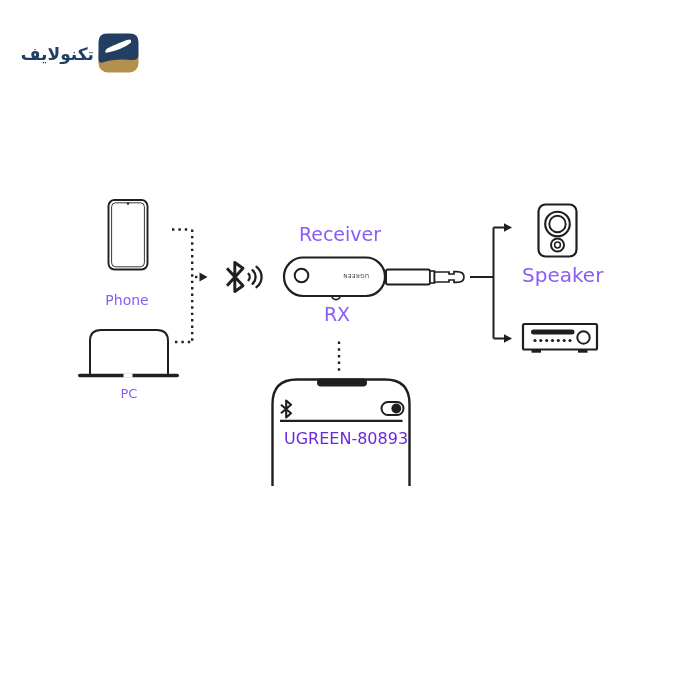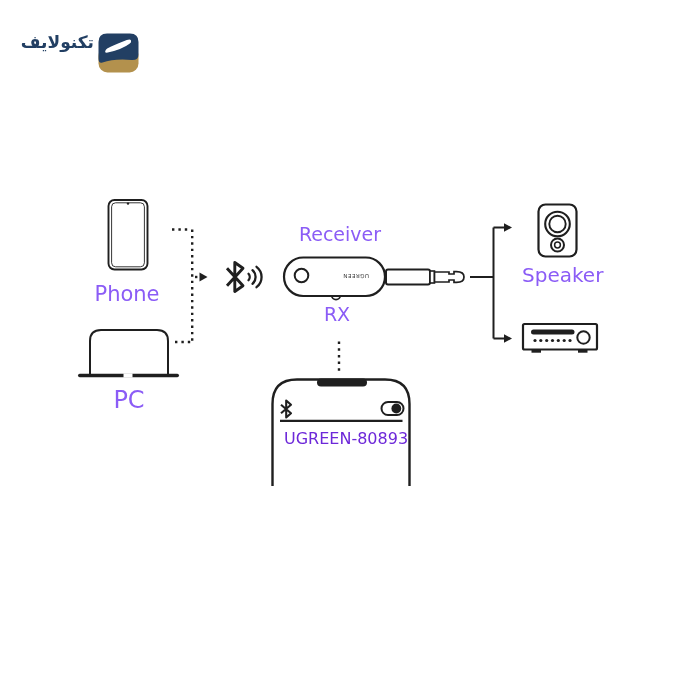--- a/index.html
+++ b/index.html
@@ -5,30 +5,30 @@
   html,body{margin:0;padding:0;background:#fff;}
   .canvas{
     position:relative;width:686px;height:686px;background:#ffffff;overflow:hidden;
     font-family:"DejaVu Sans","Liberation Sans",sans-serif;
   }
   .art{position:absolute;left:0;top:0;}
   .label{
     position:absolute;color:#8b5cf6;text-align:center;white-space:nowrap;
     font-family:"DejaVu Sans","Liberation Sans",sans-serif;
   }
-  .label-phone{left:88px;top:282px;width:78px;font-size:21px;}
-  .label-pc{left:97px;top:386px;width:64px;font-size:24px;}
+  .label-phone{left:88px;top:292px;width:78px;font-size:14px;}
+  .label-pc{left:97px;top:386px;width:64px;font-size:13px;}
   .label-receiver{left:295px;top:223px;width:90px;font-size:19px;}
   .label-rx{left:317px;top:303px;width:40px;font-size:19px;}
   .label-speaker{left:522px;top:263px;width:78px;font-size:20px;}
   .label-amplifier{left:514px;top:352px;width:92px;font-size:20px;}
   .label-pairing{left:284px;top:429px;width:110px;font-size:16px;text-align:left;color:#6d28d9;}
   .logo{position:absolute;left:0;top:0;width:160px;height:90px;}
   .logo-text{
-    position:absolute;left:24px;top:30px;width:70px;height:24px;line-height:24px;
+    position:absolute;left:24px;top:42px;width:70px;height:24px;line-height:24px;
     direction:rtl;text-align:right;font-size:17px;font-weight:bold;color:#223f63;
   }
   .logo-icon{position:absolute;left:98px;top:33px;}
 </style>
 </head>
 <body>
 
 <div class="canvas">
 
   <div class="logo">

